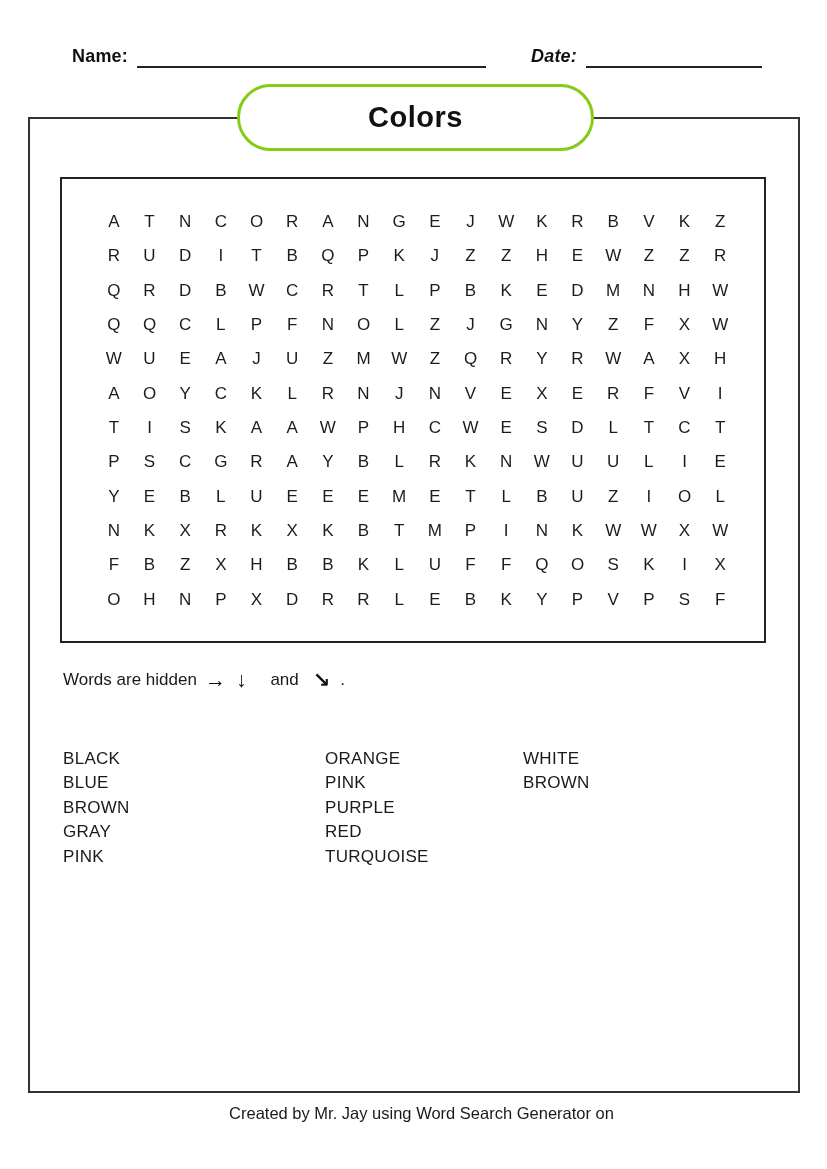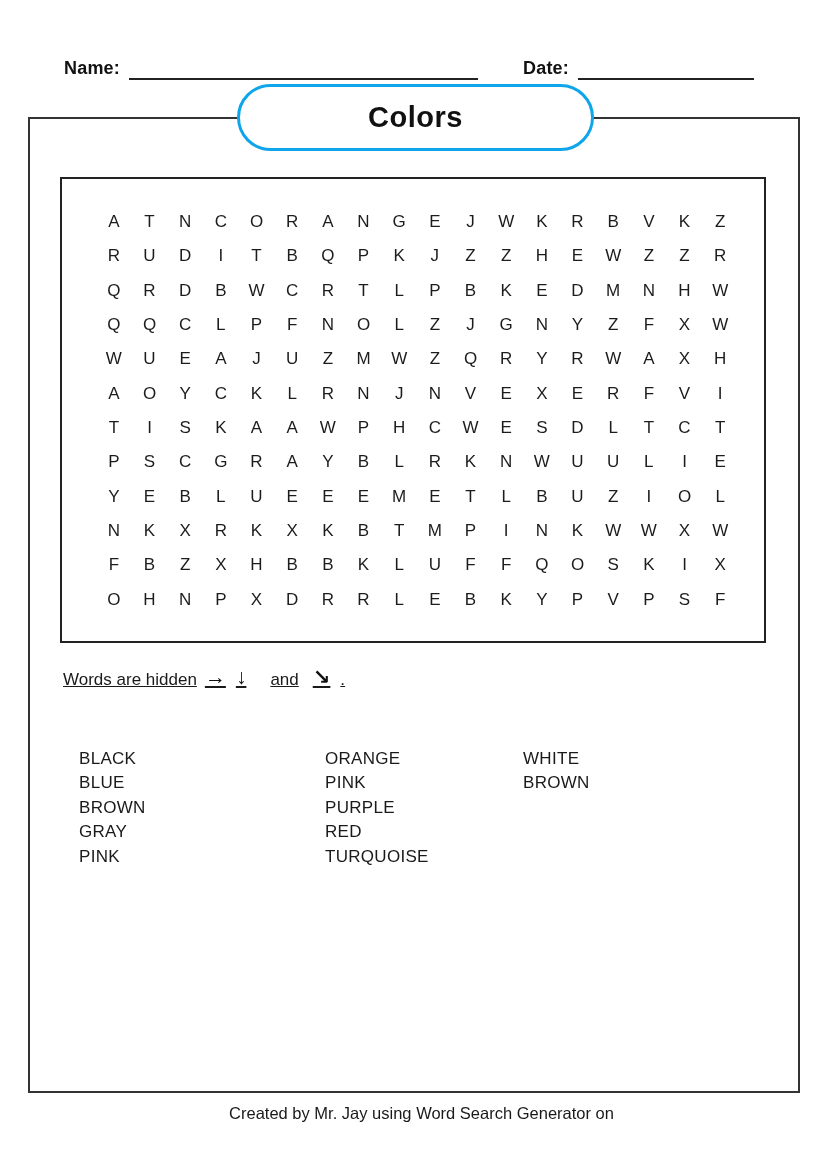--- a/index.html
+++ b/index.html
@@ -12,25 +12,25 @@
     position: relative;
     width: 827px;
     height: 1169px;
     background: #ffffff;
     overflow: hidden;
   }
 
   
   .header-row {
     position: absolute;
-    left: 64px; top: 44px;
-    width: 707px; height: 28px; margin-top: 12px;
+    left: 72px; top: 44px;
+    width: 707px; height: 28px;
   }
   .name-group { position: absolute; left: 0; top: 0; display: flex; align-items: flex-end; }
-  .date-group { position: absolute; left: 459px; top: 0; display: flex; align-items: flex-end; }
+  .date-group { position: absolute; left: 459px; top: 0; display: flex; align-items: flex-end; font-style: italic; }
   .field-label {
     font-weight: bold;
     font-size: 18px;
     letter-spacing: 0.2px;
     color: #111;
     line-height: 24px;
   }
   .blank-line {
     border-bottom: 2px solid #222;
     height: 22px;
@@ -38,21 +38,21 @@
   }
   .name-line { width: 349px; }
   .date-line { width: 176px; }
 
   
   .title-pill {
     position: absolute;
     left: 237px; top: 84px;
     width: 357px; height: 67px;
     background: #ffffff;
-    border: 3px solid #0ea5e9;
+    border: 3px solid #84cc16;
     border-radius: 34px;
     display: flex; align-items: center; justify-content: center;
     z-index: 3;
   }
   .title-text {
     font-size: 29px;
     font-weight: bold;
     color: #111;
     letter-spacing: 0.5px;
   }
@@ -92,21 +92,21 @@
   }
 
   
   .instructions {
     position: absolute;
     left: 63px; top: 667px;
     font-size: 17px;
     color: #1a1a1a;
     line-height: 25px;
   }
-  .instr-line2 { display: flex; align-items: flex-start; text-decoration: underline; }
+  .instr-line2 { display: flex; align-items: center; }
   .arrow {
     font-weight: bold;
     font-size: 21px;
     line-height: 20px;
     color: #111;
   }
   .arrow-right { margin-left: 8px; }
   .arrow-down  { margin-left: 10px; }
   .and-word    { margin-left: 24px; }
   .arrow-diag  { margin-left: 14px; }
@@ -115,21 +115,21 @@
   
   .word-list {
     position: absolute;
     left: 63px; top: 747px;
     width: 704px;
   }
   .word-col {
     position: absolute; top: 0;
     display: flex; flex-direction: column;
   }
-  .word-col-0 { left: 16px; }
+  .word-col-0 { left: 0; }
   .word-col-1 { left: 232px; margin-left: 30px; }
   .word-col-2 { left: 460px; }
   .word-item {
     font-size: 17px;
     color: #1a1a1a;
     line-height: 24.4px;
     letter-spacing: 0.3px;
   }
 
   

